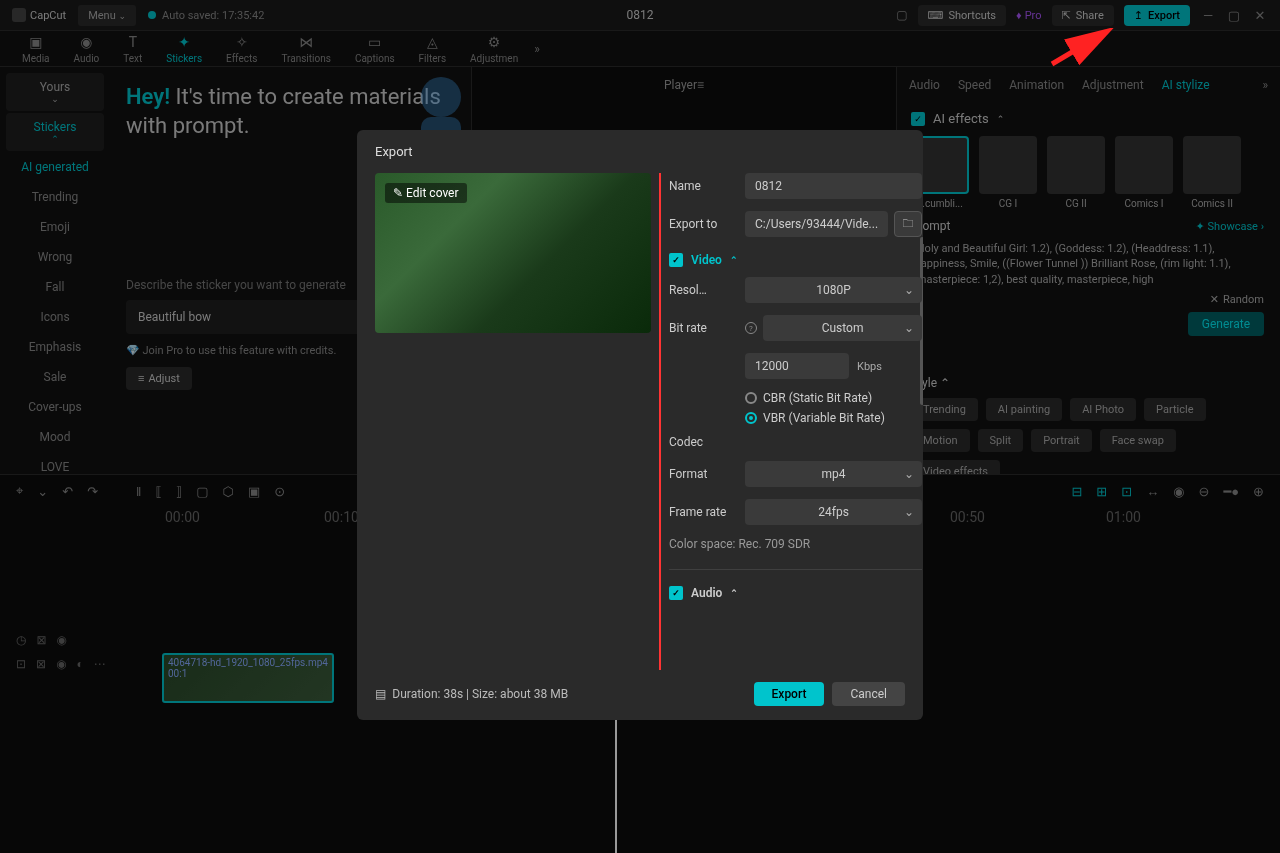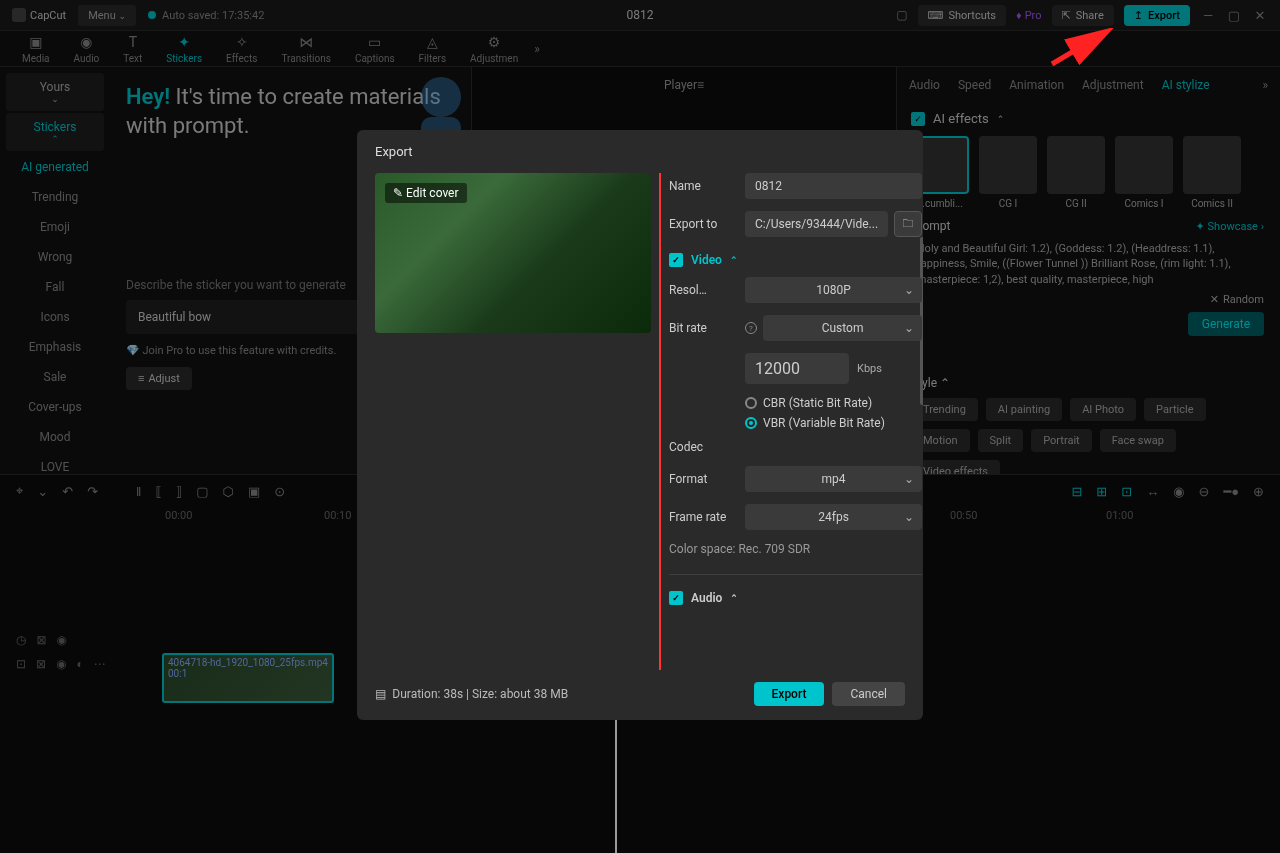--- a/index.html
+++ b/index.html
@@ -67,21 +67,21 @@
 .random-row { display: flex; justify-content: flex-end; margin-top: 6px; color: #aaa; font-size: 11px; gap: 4px; }
 .generate-btn { background: #005f63; color: #00e8f0; padding: 5px 14px; border-radius: 4px; font-size: 12px; margin-left: auto; display: inline-block; float: right; }
 .style-section { margin-top: 30px; font-size: 12px; }
 .style-chips { display: flex; flex-wrap: wrap; gap: 8px; margin-top: 8px; }
 .chip { background: #2a2a2a; padding: 5px 12px; border-radius: 4px; color: #aaa; font-size: 11px; }
 
 
 .timeline-area { position: absolute; left: 0; right: 0; bottom: 0; top: 474px; background: #0d0d0d; border-top: 1px solid #2a2a2a; }
 .tl-toolbar { height: 32px; display: flex; align-items: center; padding: 0 16px; gap: 14px; color: #888; font-size: 13px; }
 .tl-toolbar .spacer { flex: 1; }
-.tl-ruler { height: 18px; position: relative; color: #666; font-size: 11px; }
+.tl-ruler { height: 18px; position: relative; color: #666; font-size: 14px; }
 .tl-tick { position: absolute; top: 2px; }
 .tl-tracks { padding-left: 16px; padding-top: 8px; }
 .tl-track-controls { display: flex; gap: 10px; color: #666; font-size: 12px; margin-top: 100px; margin-bottom: 10px; }
 .cover-btn { width: 40px; height: 48px; background: #2a2a2a; border-radius: 4px; display: flex; flex-direction: column; align-items: center; justify-content: center; font-size: 10px; color: #aaa; gap: 2px; margin-left: 120px; margin-top: -10px; }
 .clip-seg { position: absolute; left: 162px; bottom: 150px; width: 172px; height: 50px; background: linear-gradient(135deg, #2a4a2a, #3a5a3a); border: 2px solid #00c4cc; border-radius: 3px; overflow: hidden; }
 .clip-label { position: absolute; top: 2px; left: 4px; font-size: 10px; color: #8af; }
 .playhead { position: absolute; left: 615px; top: 0; bottom: 0; width: 2px; background: #fff; }
 .playhead::before { content: ''; position: absolute; top: 0; left: -4px; width: 10px; height: 10px; background: #fff; border-radius: 2px; }
 
 
@@ -98,21 +98,21 @@
 .form-label { width: 76px; color: #ccc; }
 .form-input { flex: 1; background: #3a3a3a; padding: 6px 10px; border-radius: 4px; color: #ccc; border: none; font-size: 12px; }
 .form-select { flex: 1; background: #3a3a3a; padding: 6px 10px; border-radius: 4px; color: #ccc; text-align: center; position: relative; font-size: 12px; }
 .form-select::after { content: '⌄'; position: absolute; right: 8px; color: #aaa; }
 .export-path-row { display: flex; gap: 6px; align-items: center; }
 .folder-btn { width: 28px; height: 26px; background: #3a3a3a; border: 1px solid #555; border-radius: 4px; display: flex; align-items: center; justify-content: center; color: #ccc; font-size: 11px; }
 .sect-head { display: flex; align-items: center; gap: 8px; color: #00c4cc; font-size: 12px; font-weight: 600; margin: 16px 0 10px; }
 .sect-head.audio { color: #ccc; }
 .sect-head .checkbox { background: #00c4cc; }
 .bitrate-row { display: flex; gap: 8px; align-items: center; margin-left: 76px; }
-.bitrate-input { width: 104px; background: #3a3a3a; padding: 6px 10px; border-radius: 4px; color: #ccc; border: none; font-size: 16px; }
+.bitrate-input { width: 104px; background: #3a3a3a; padding: 6px 10px; border-radius: 4px; color: #ccc; border: none; font-size: 12px; }
 .kbps-label { color: #aaa; font-size: 11px; }
 .radio-row { margin-left: 76px; display: flex; align-items: center; gap: 6px; margin-bottom: 6px; font-size: 12px; color: #ccc; }
 .radio { width: 12px; height: 12px; border: 2px solid #888; border-radius: 50%; }
 .radio.checked { border-color: #00c4cc; position: relative; }
 .radio.checked::after { content: ''; position: absolute; inset: 2px; background: #00c4cc; border-radius: 50%; }
 .colorspace { color: #999; font-size: 12px; margin-top: 10px; }
 .divider { border-top: 1px solid #3f3f3f; margin: 18px 0 0; }
 .modal-footer { padding: 12px 18px 14px; display: flex; justify-content: space-between; align-items: center; }
 .duration-text { color: #bbb; font-size: 12px; display: flex; align-items: center; gap: 6px; }
 .footer-btns { display: flex; gap: 8px; }

